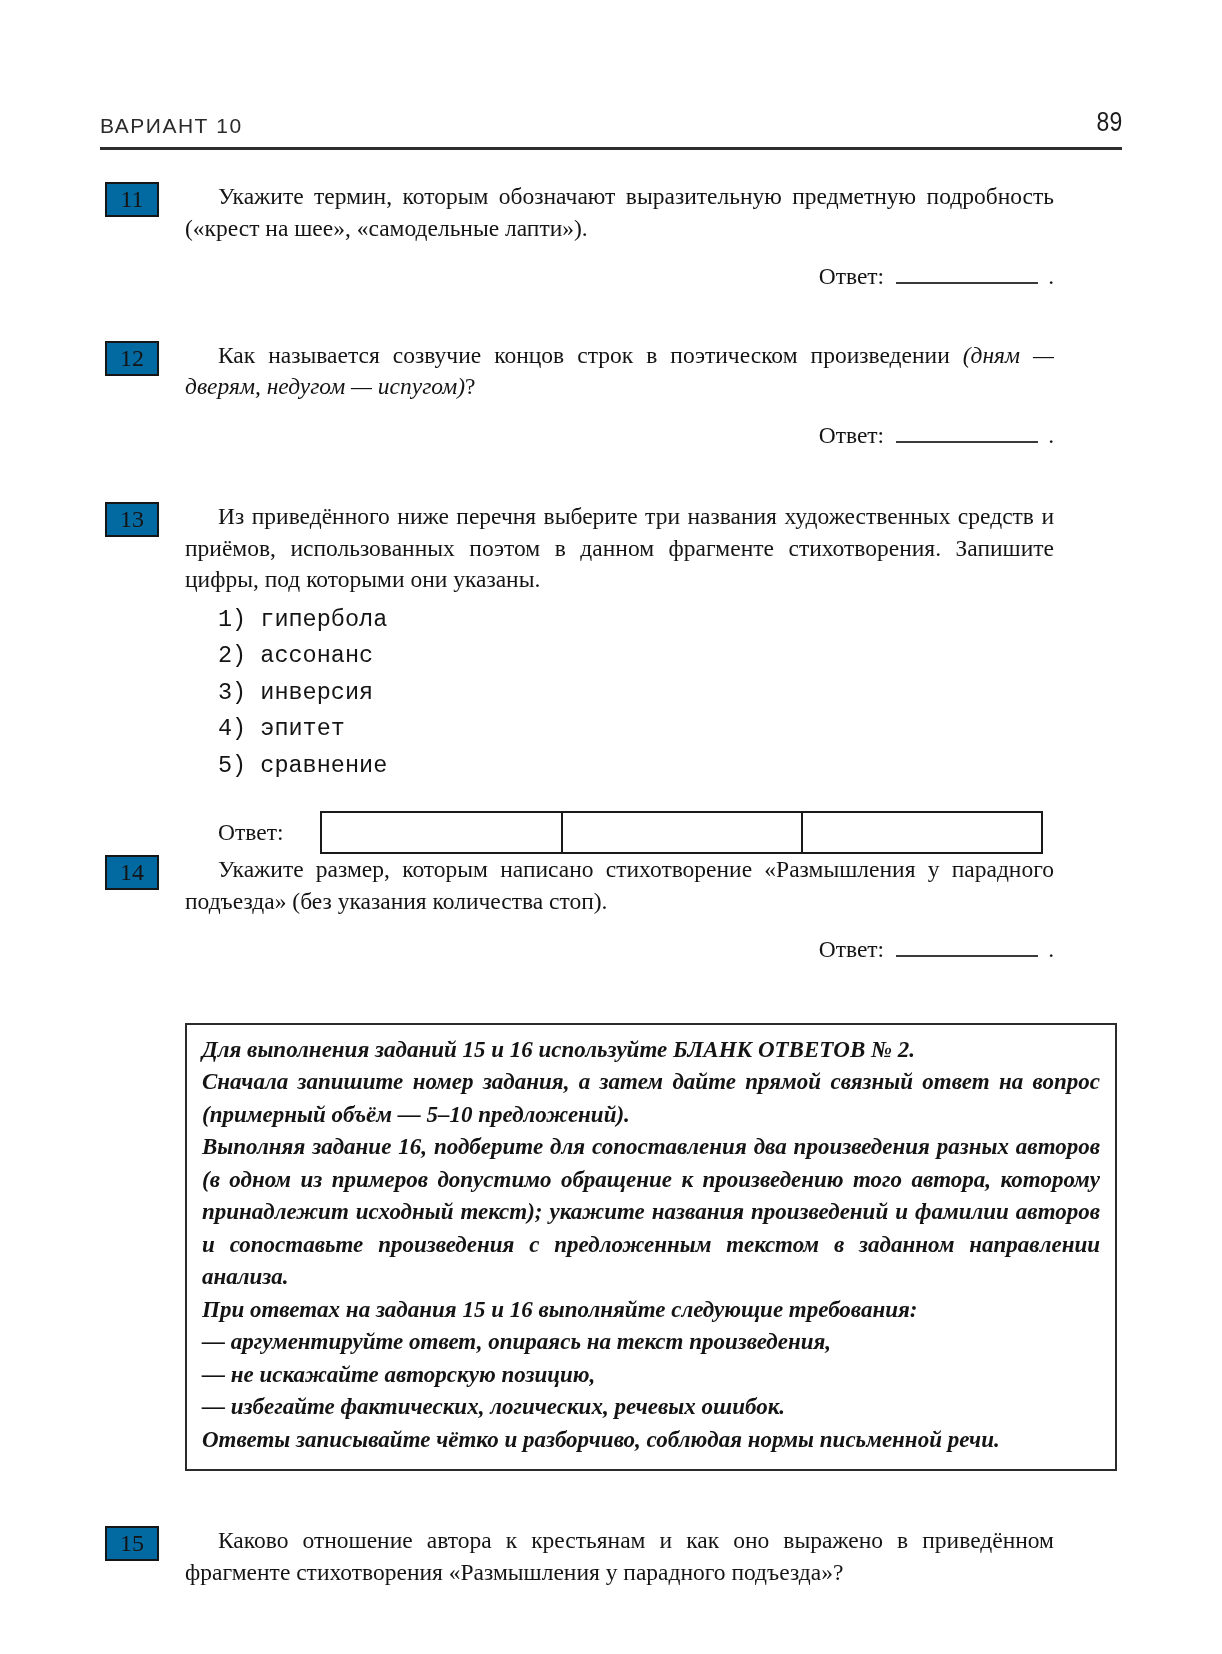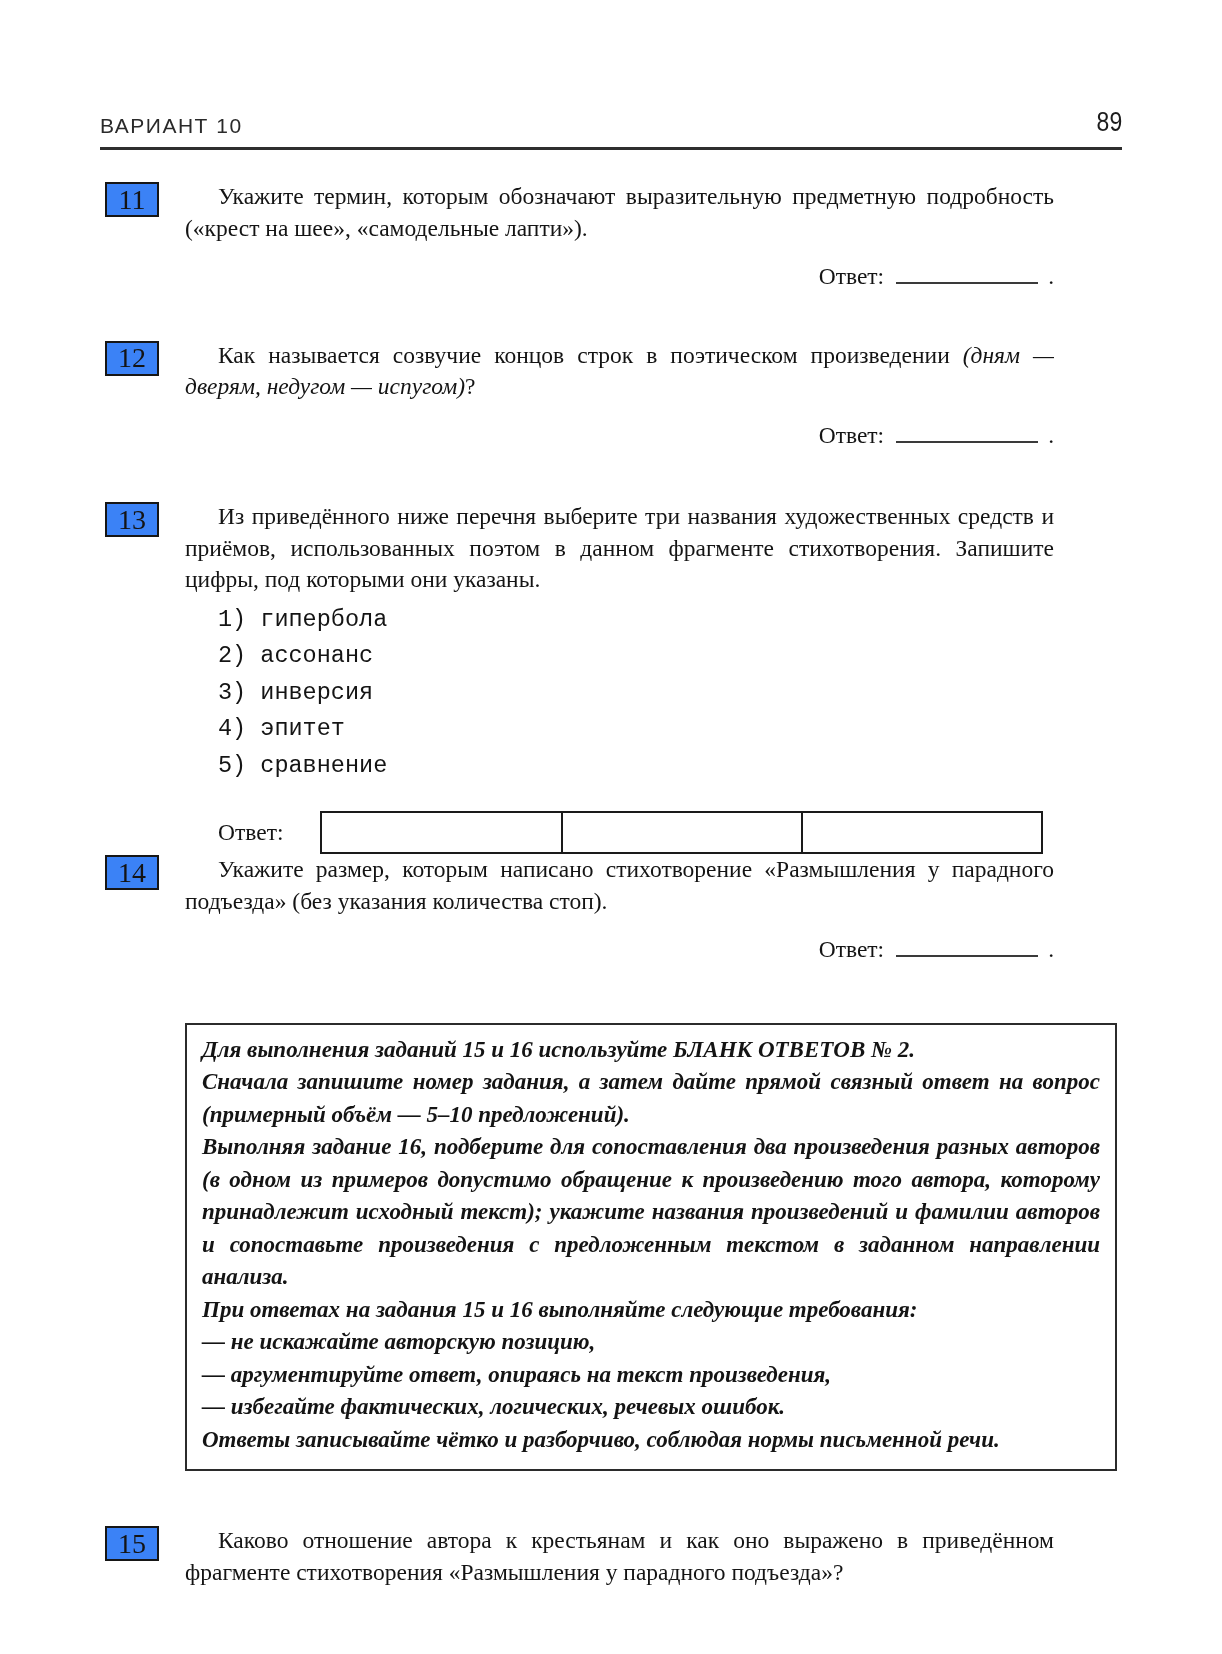--- a/index.html
+++ b/index.html
@@ -51,22 +51,22 @@
 
   .qnum-box {
     flex: 0 0 auto;
     width: 50px;
     height: 31px;
     border: 2px solid #161616;
     margin: 1px 0 0 5px;
     display: flex;
     align-items: center;
     justify-content: center;
-    font-size: 28px;
-    background: #3b82f6;
+    font-size: 24px;
+    background: #0369a1;
   }
   .qbody {
     margin-left: 26px;
     width: 869px;
     font-size: 23.5px;
     line-height: 31.5px;
     text-align: justify;
   }
   .qtext { margin: 0; text-indent: 33px; }
   .qtext .ital { font-style: italic; }
@@ -180,22 +180,22 @@
         <span>Ответ:</span><span class="answer-blank"></span><span class="answer-period">.</span>
       </div>
     </div>
   </div>
 
   <div class="instruction-box">
     <p>Для выполнения заданий 15 и 16 используйте БЛАНК ОТВЕТОВ № 2.</p>
     <p>Сначала запишите номер задания, а затем дайте прямой связный ответ на вопрос (примерный объём — 5–10 предложений).</p>
     <p>Выполняя задание 16, подберите для сопоставления два произведения разных авторов (в одном из примеров допустимо обращение к произведению того автора, которому принадлежит исходный текст); укажите названия произведений и фамилии авторов и сопоставьте произведения с предложенным текстом в заданном направлении анализа.</p>
     <p>При ответах на задания 15 и 16 выполняйте следующие требования:</p>
+    <p>— аргументируйте ответ, опираясь на текст произведения,</p>
     <p>— не искажайте авторскую позицию,</p>
-    <p>— аргументируйте ответ, опираясь на текст произведения,</p>
     <p>— избегайте фактических, логических, речевых ошибок.</p>
     <p>Ответы записывайте чётко и разборчиво, соблюдая нормы письменной речи.</p>
   </div>
 
   <div class="question q15">
     <div class="qnum-box">15</div>
     <div class="qbody">
       <p class="qtext">Каково отношение автора к крестьянам и как оно выражено в приведённом фрагменте стихотворения «Размышления у парадного подъезда»?</p>
     </div>
   </div>

